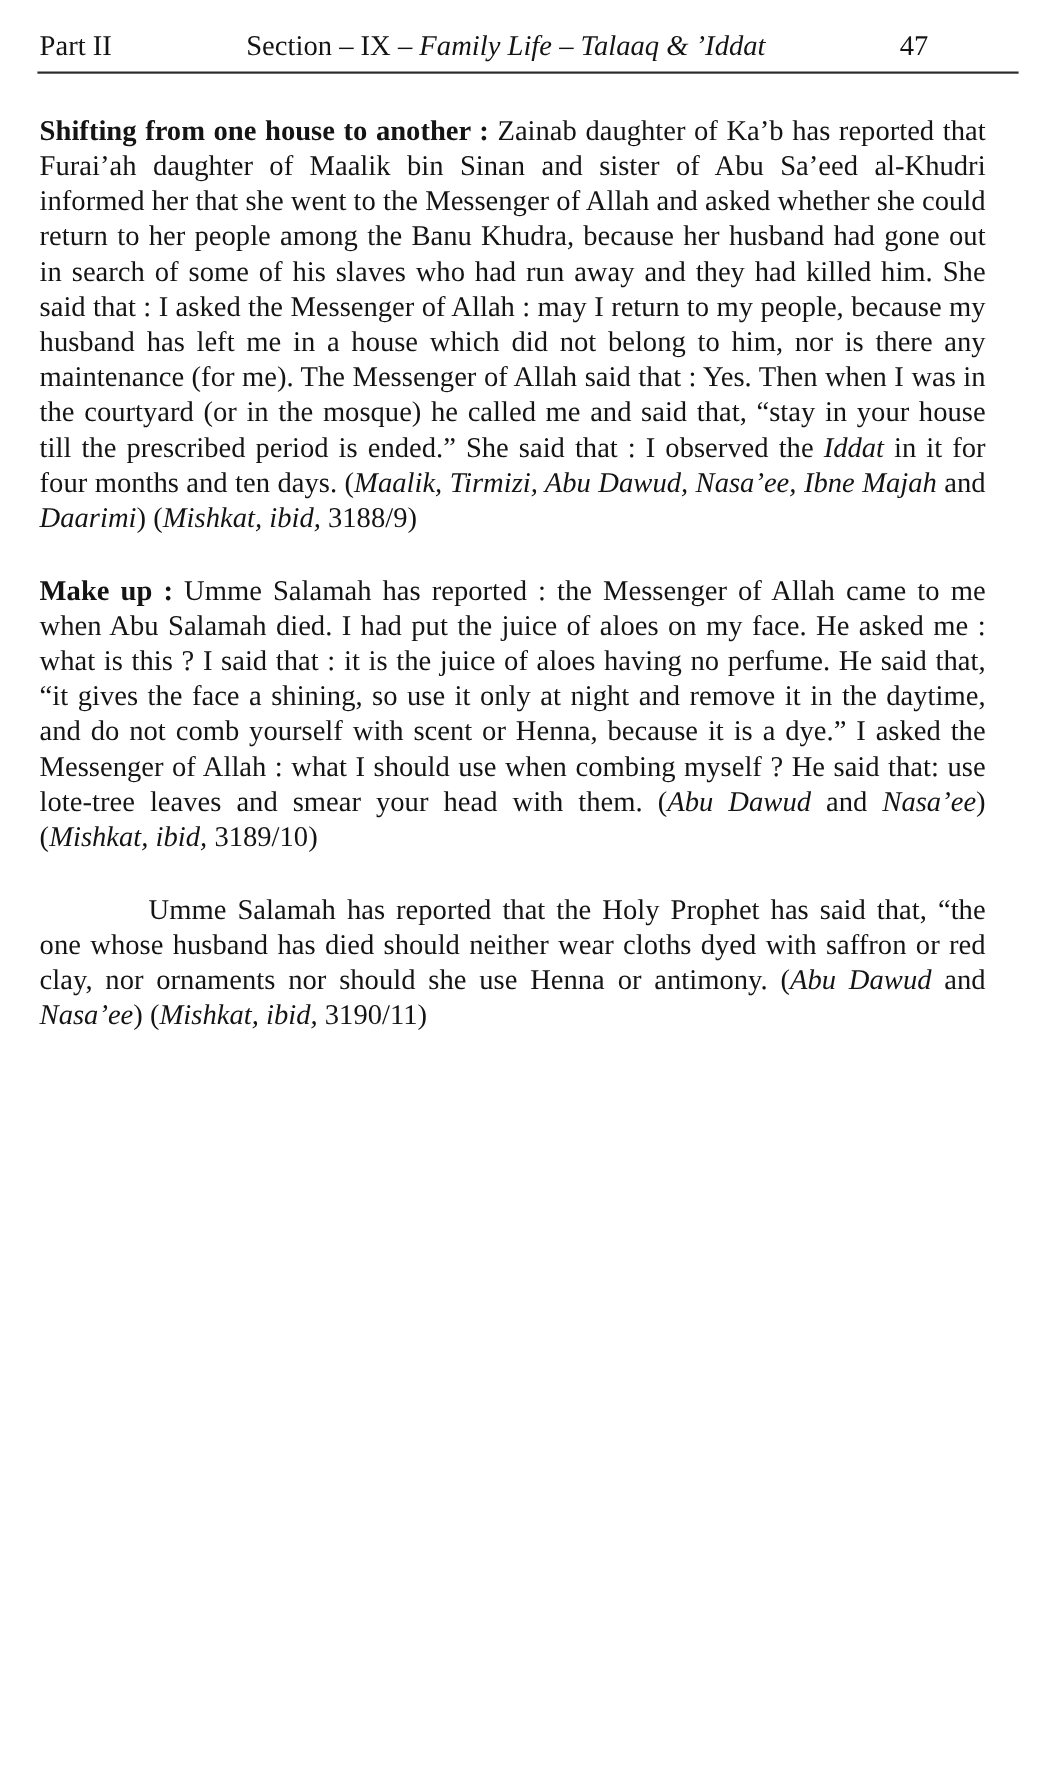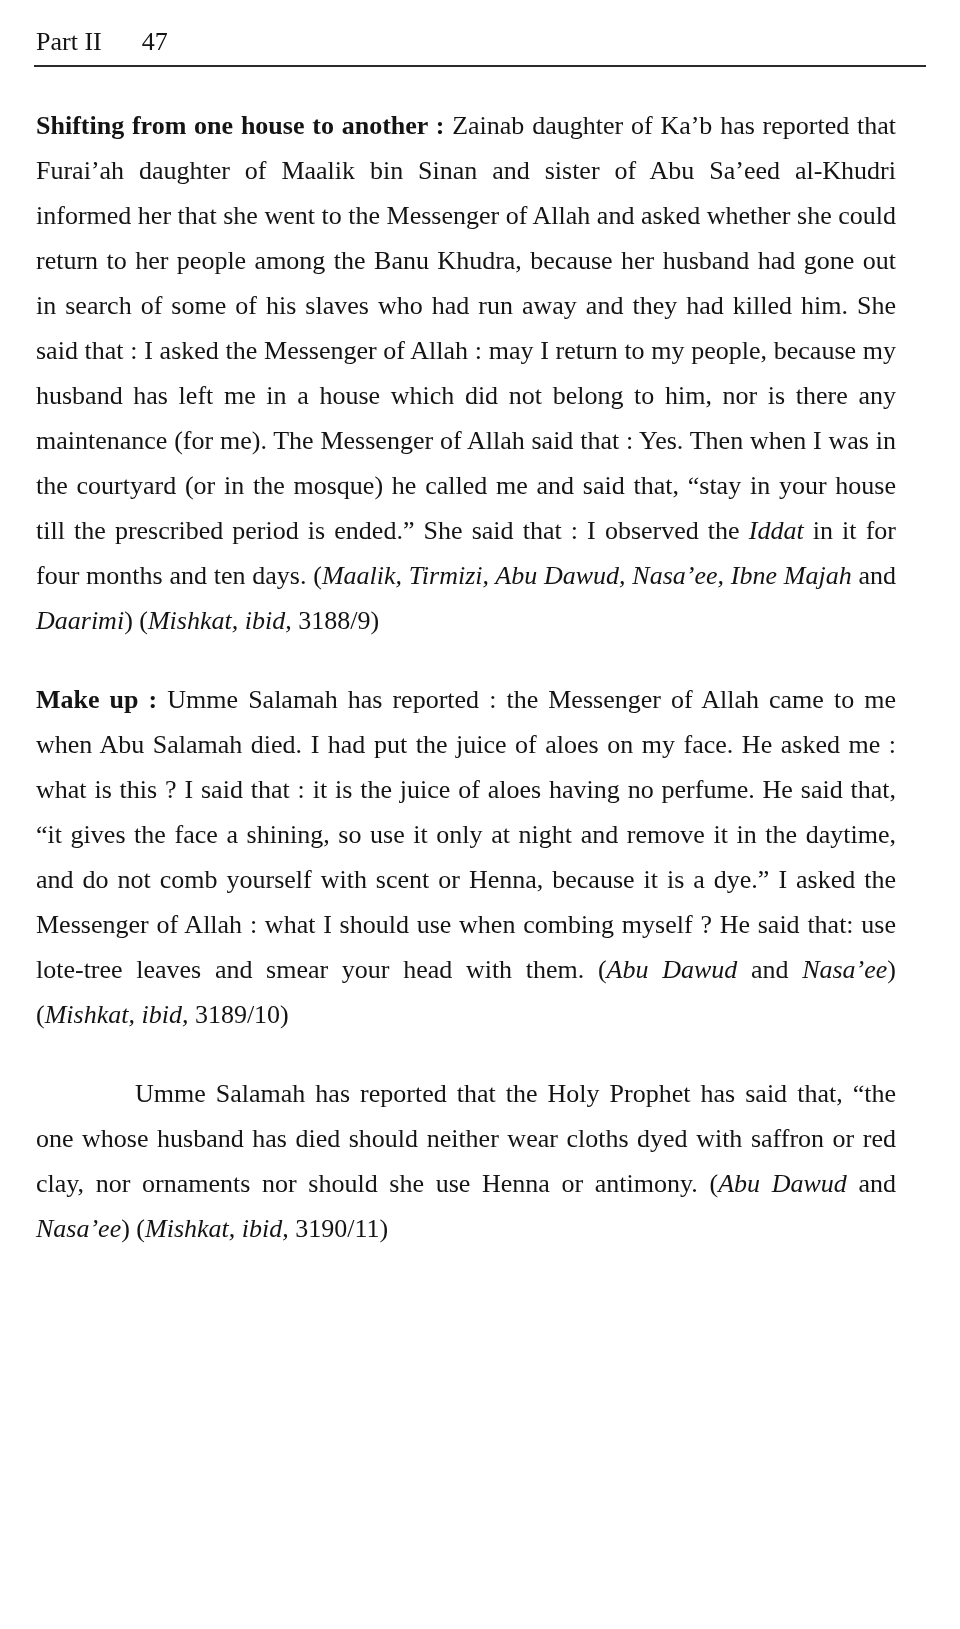--- a/index.html
+++ b/index.html
@@ -20,51 +20,51 @@
     min-height: 1629px;
     padding: 26px 64px 40px 36px;
     background: #ffffff;
   }
   .page-header {
     display: flex;
     align-items: center;
     font-size: 26px;
     line-height: 32px;
     white-space: nowrap;
-    gap: 40px;
   }
   .h-left { flex: 0 0 auto; }
   .h-center { flex: 1 1 auto; text-align: center; }
   .h-center .ital { font-style: italic; }
   .h-right { flex: 0 0 auto; padding-right: 52px; }
   .header-rule {
     border: none;
     border-top: 2px solid #2b2b2b;
     margin: 7px -30px 0 -2px;
     height: 0;
   }
   .page-body {
     margin-top: 36px;
     font-size: 26px;
-    line-height: 45px;
+    line-height: 32px;
     text-align: justify;
   }
   .para { margin: 0 0 34px 0; }
   .para-indent { text-indent: 99px; }
   .seg-normal { font-weight: normal; font-style: normal; }
   .seg-bold { font-weight: bold; }
   .seg-italic { font-style: italic; }
 </style>
 </head>
 <body>
 
 <div class="page">
 
   <header class="page-header">
     <span class="h-left">Part II</span>
+    <span class="h-center"><span>Section – IX – </span><span class="ital">Family Life – Talaaq &amp; ’Iddat</span></span>
     <span class="h-right">47</span>
   </header>
 
   <hr class="header-rule">
 
   <main class="page-body">
     <p class="para"><span class="seg-bold">Shifting from one house to another : </span><span class="seg-normal">Zainab daughter of Ka’b has reported that Furai’ah daughter of Maalik bin Sinan and sister of Abu Sa’eed al-Khudri informed her that she went to the Messenger of Allah and asked whether she could return to her people among the Banu Khudra, because her husband had gone out in search of some of his slaves who had run away and they had killed him. She said that : I asked the Messenger of Allah : may I return to my people, because my husband has left me in a house which did not belong to him, nor is there any maintenance (for me). The Messenger of Allah said that : Yes. Then when I was in the courtyard (or in the mosque) he called me and said that, “stay in your house till the prescribed period is ended.” She said that : I observed the </span><span class="seg-italic">Iddat</span><span class="seg-normal"> in it for four months and ten days. (</span><span class="seg-italic">Maalik, Tirmizi, Abu Dawud, Nasa’ee, Ibne Majah</span><span class="seg-normal"> and </span><span class="seg-italic">Daarimi</span><span class="seg-normal">) (</span><span class="seg-italic">Mishkat, ibid,</span><span class="seg-normal"> 3188/9)</span></p>
     <p class="para"><span class="seg-bold">Make up : </span><span class="seg-normal">Umme Salamah has reported : the Messenger of Allah came to me when Abu Salamah died. I had put the juice of aloes on my face. He asked me : what is this ? I said that : it is the juice of aloes having no perfume. He said that, “it gives the face a shining, so use it only at night and remove it in the daytime, and do not comb yourself with scent or Henna, because it is a dye.” I asked the Messenger of Allah : what I should use when combing myself ? He said that: use lote-tree leaves and smear your head with them. (</span><span class="seg-italic">Abu Dawud</span><span class="seg-normal"> and </span><span class="seg-italic">Nasa’ee</span><span class="seg-normal">) (</span><span class="seg-italic">Mishkat, ibid,</span><span class="seg-normal"> 3189/10)</span></p>
     <p class="para para-indent"><span class="seg-normal">Umme Salamah has reported that the Holy Prophet has said that, “the one whose husband has died should neither wear cloths dyed with saffron or red clay, nor ornaments nor should she use Henna or antimony. (</span><span class="seg-italic">Abu Dawud</span><span class="seg-normal"> and </span><span class="seg-italic">Nasa’ee</span><span class="seg-normal">) (</span><span class="seg-italic">Mishkat, ibid,</span><span class="seg-normal"> 3190/11)</span></p>
   </main>

